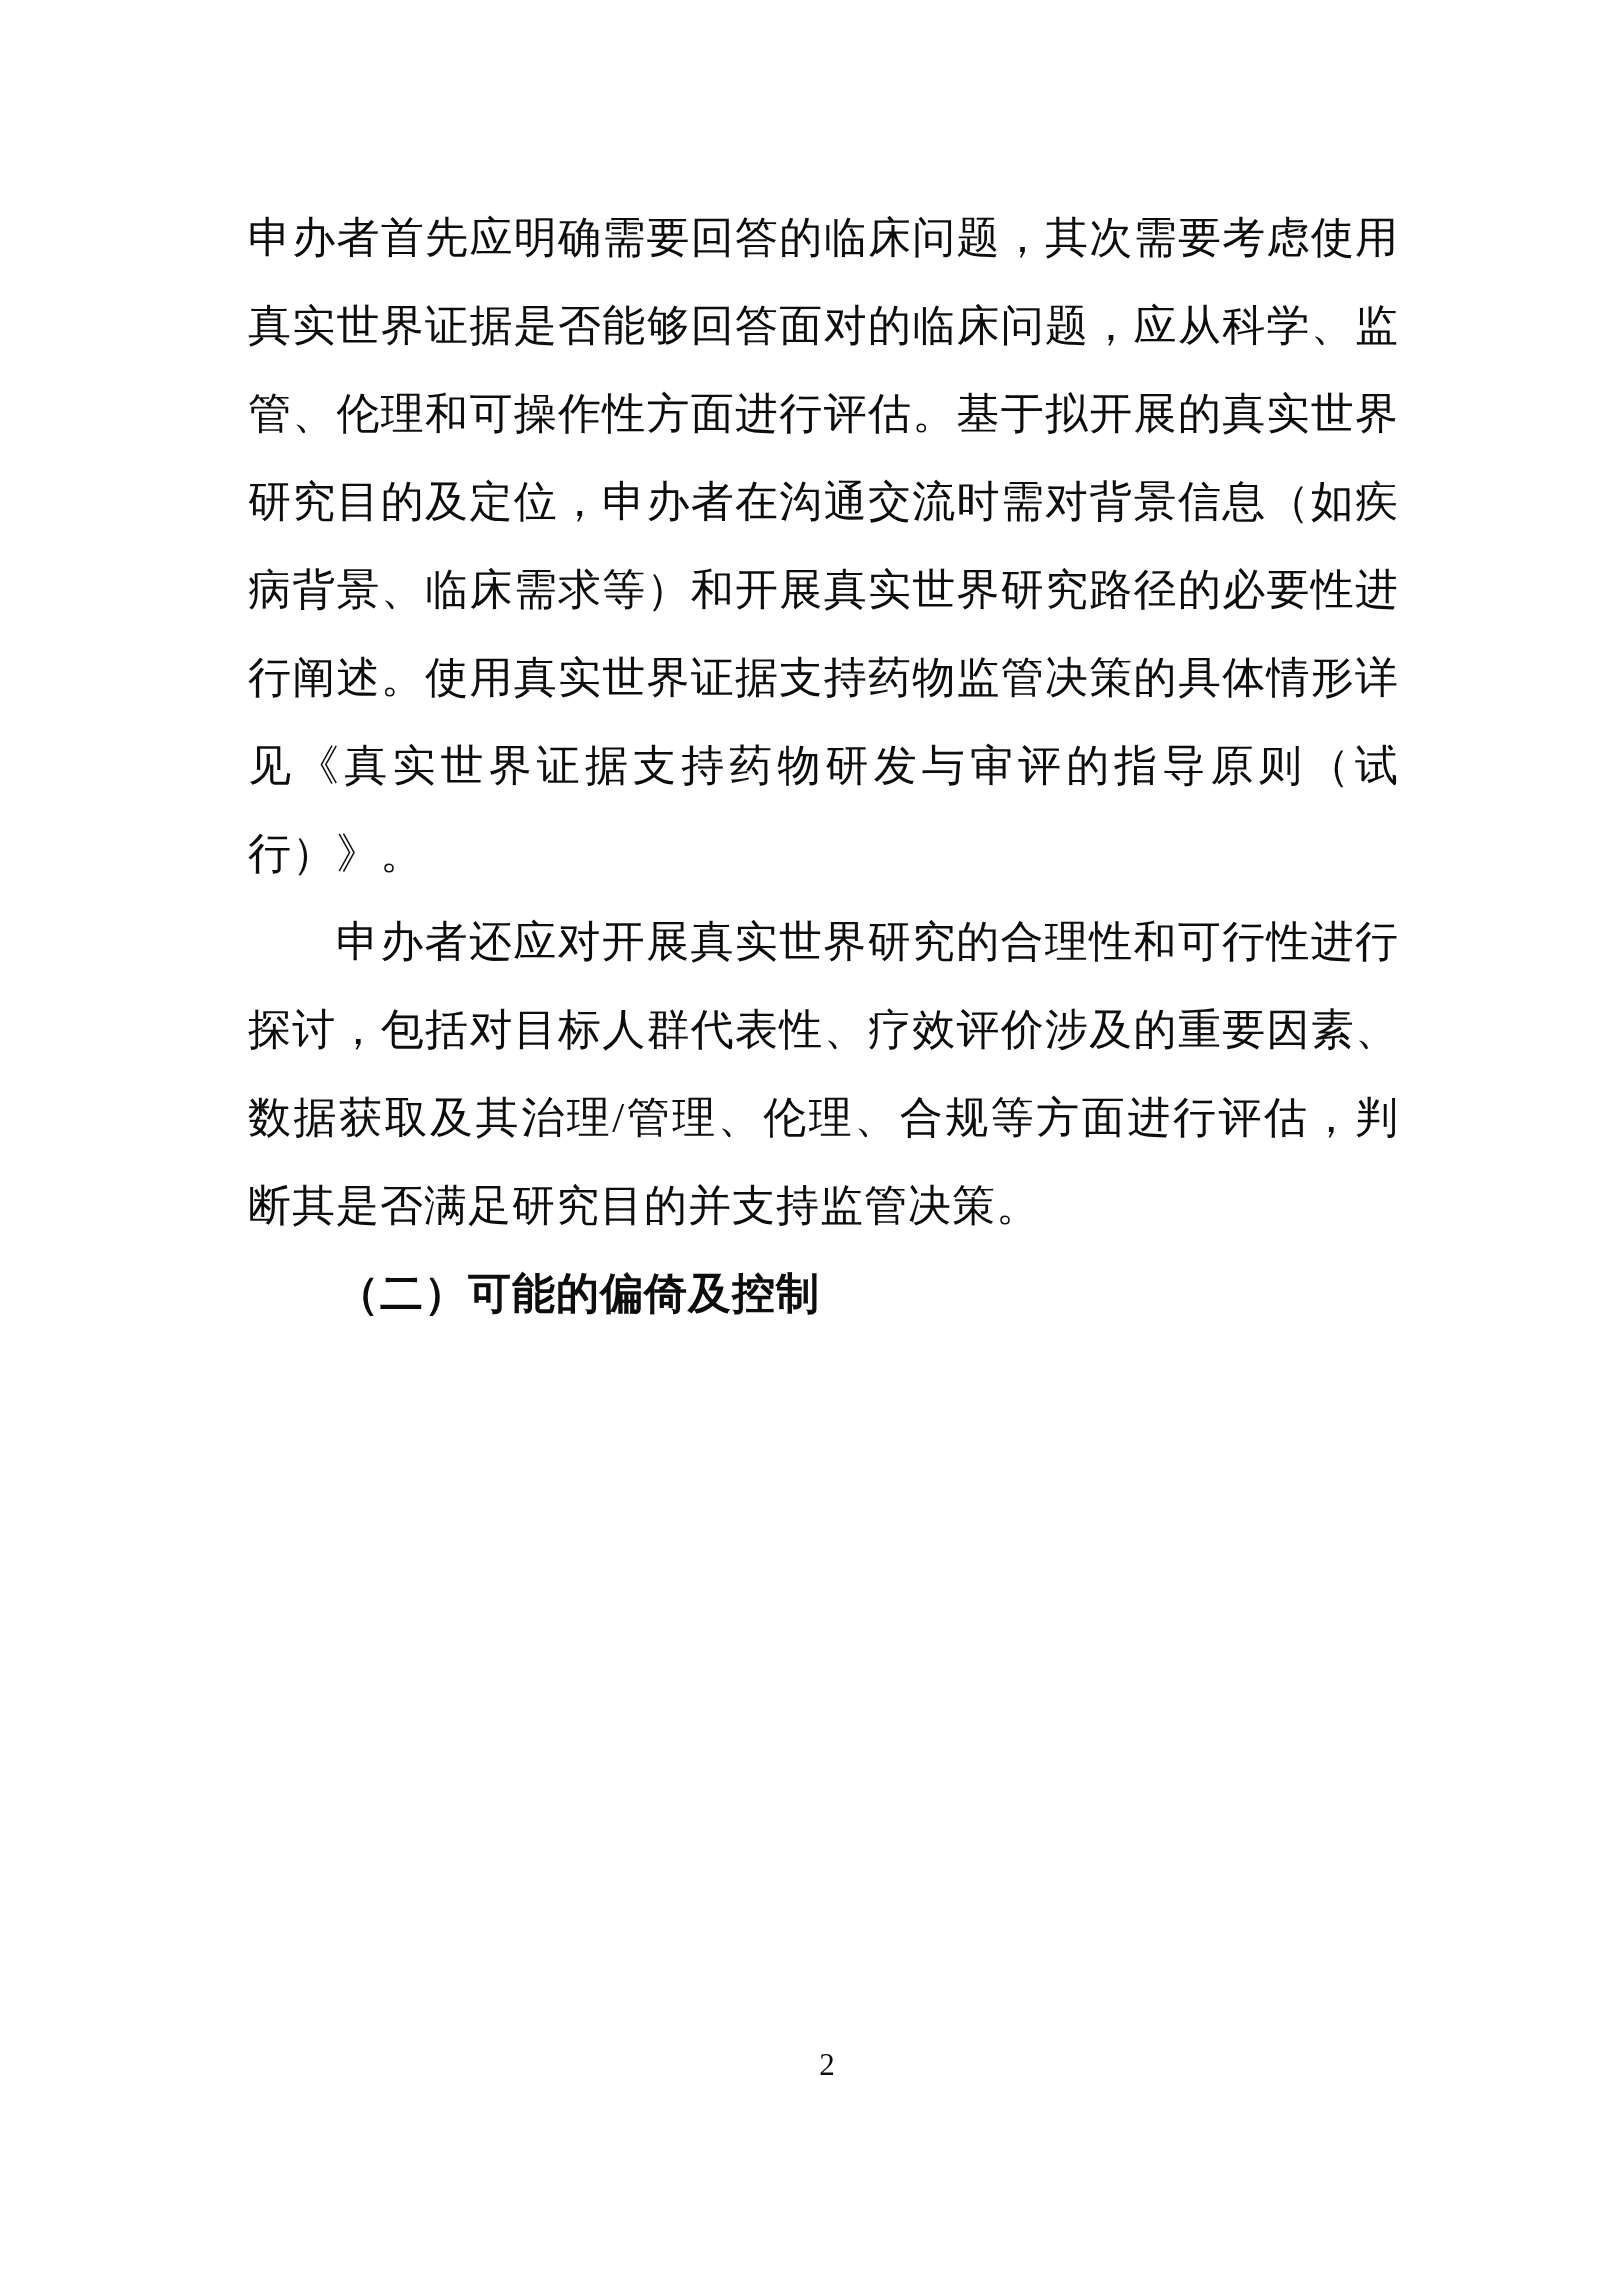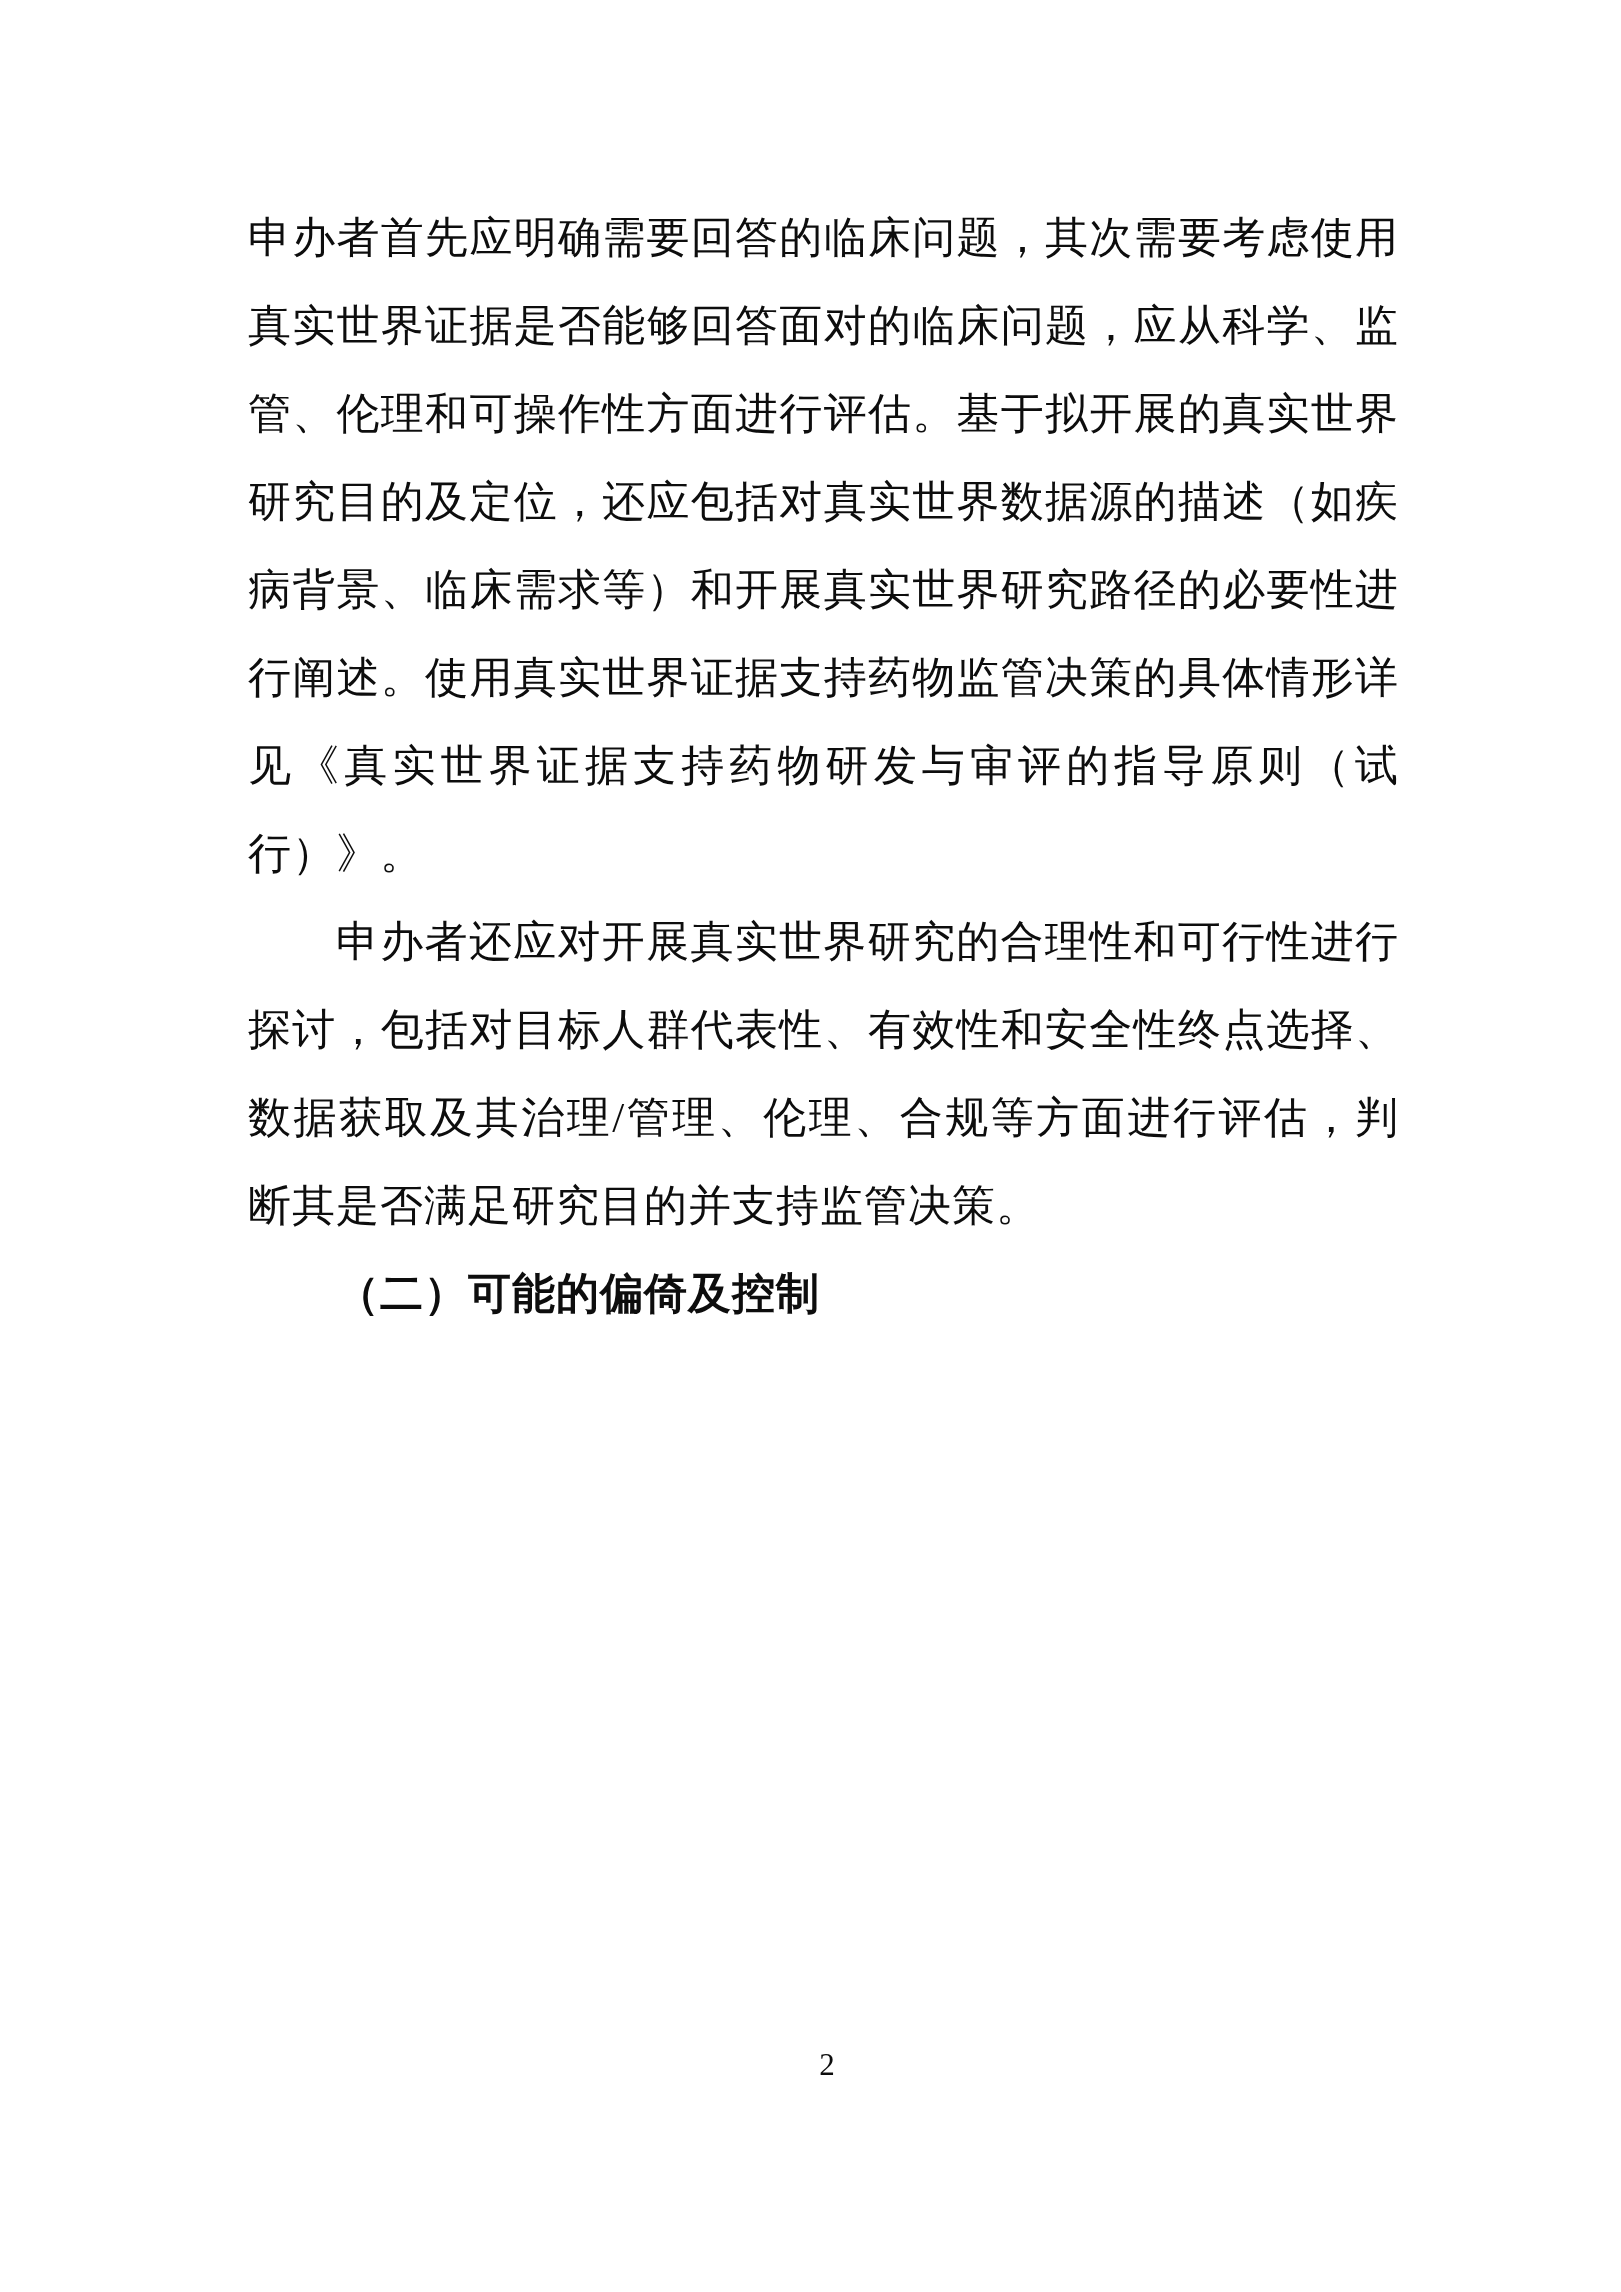--- a/index.html
+++ b/index.html
@@ -50,19 +50,19 @@
     font-size: 31px;
     line-height: 39px;
     color: #0d0d0d;
   }
 </style>
 </head>
 <body>
 
 <div class="page">
   <div class="content">
-    <p>申办者首先应明确需要回答的临床问题，其次需要考虑使用真实世界证据是否能够回答面对的临床问题，应从科学、监管、伦理和可操作性方面进行评估。基于拟开展的真实世界研究目的及定位，还应包括对真实世界数据源的描述（如疾病背景、临床需求等）和开展真实世界研究路径的必要性进行阐述。使用真实世界证据支持药物监管决策的具体情形详见《真实世界证据支持药物研发与审评的指导原则（试行）》。</p>
-    <p class="para-indent">申办者还应对开展真实世界研究的合理性和可行性进行探讨，包括对目标人群代表性、有效性和安全性终点选择、数据获取及其治理/管理、伦理、合规等方面进行评估，判断其是否满足研究目的并支持监管决策。</p>
+    <p>申办者首先应明确需要回答的临床问题，其次需要考虑使用真实世界证据是否能够回答面对的临床问题，应从科学、监管、伦理和可操作性方面进行评估。基于拟开展的真实世界研究目的及定位，申办者在沟通交流时需对背景信息（如疾病背景、临床需求等）和开展真实世界研究路径的必要性进行阐述。使用真实世界证据支持药物监管决策的具体情形详见《真实世界证据支持药物研发与审评的指导原则（试行）》。</p>
+    <p class="para-indent">申办者还应对开展真实世界研究的合理性和可行性进行探讨，包括对目标人群代表性、疗效评价涉及的重要因素、数据获取及其治理/管理、伦理、合规等方面进行评估，判断其是否满足研究目的并支持监管决策。</p>
     <h3 class="section-heading para-indent">（二）可能的偏倚及控制</h3>
   </div>
   <div class="page-number">2</div>
 </div>
 
 
 </body></html>

